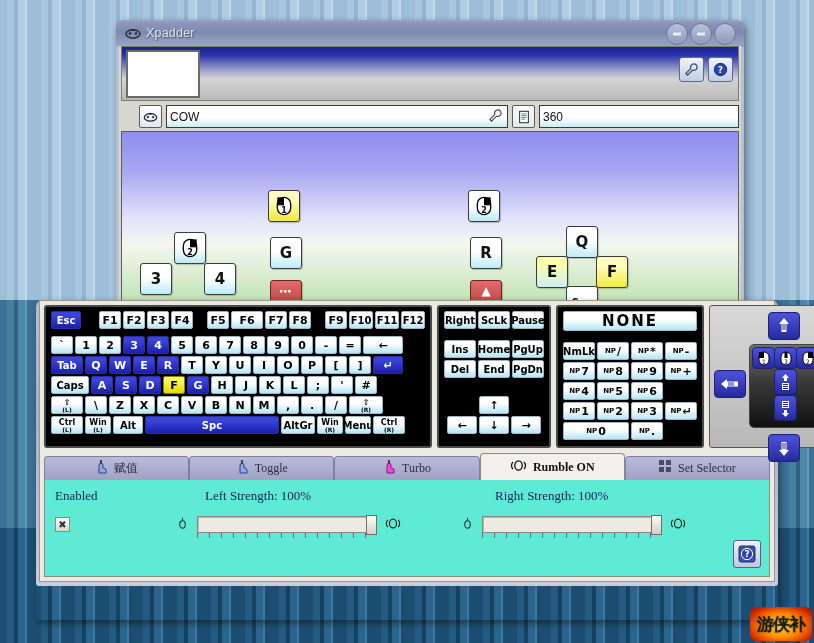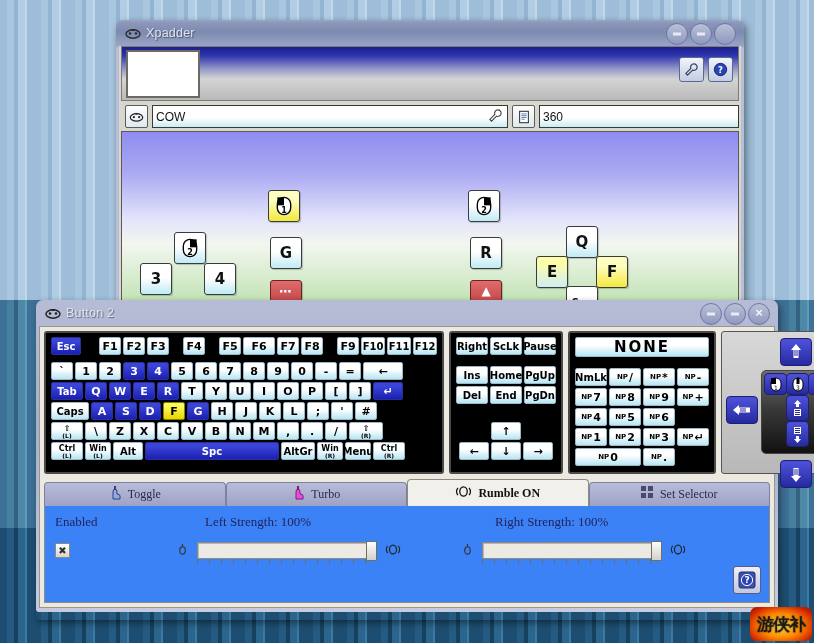--- a/index.html
+++ b/index.html
@@ -67,21 +67,21 @@
   #xpadder{left:116px;top:20px;width:628px;height:290px;}
   .xp-body{background:#d7d7d0;padding:0;}
   .xp-top{height:53px;background:linear-gradient(180deg,#1b1f8e 0%,#2d34ad 16%,#8e93c6 40%,#d4d4d4 60%,#b9b9b9 100%);
           border:1px solid #7c7c74;margin:0 2px;position:relative;display:flex;align-items:center;}
   .xp-thumb{width:70px;height:44px;background:#fff;border:2px solid #6b6b64;margin-left:4px;}
   .xp-topbtns{position:absolute;right:5px;top:10px;display:flex;gap:4px;}
   .ibtn{width:23px;height:23px;border:1px solid #5b6a8c;border-radius:3px;
         background:linear-gradient(180deg,#f0f4fb,#c3ceE2);
         display:flex;align-items:center;justify-content:center;}
   .ibtn svg{display:block;}
-  .xp-row2{display:flex;align-items:center;gap:4px;margin:4px 2px 3px 6px;}
+  .xp-row2{display:flex;align-items:center;gap:4px;margin:4px 2px 3px 20px;}
   .sqicon{width:21px;height:21px;border:1px solid #5c5c55;border-radius:2px;
           background:linear-gradient(180deg,#fdfdfd,#dfe9ef);
           display:flex;align-items:center;justify-content:center;flex:0 0 auto;}
   .tfield{height:21px;border:1px solid #3a3a34;background:linear-gradient(180deg,#ffffff 55%,#c9ecf4 100%);
           display:flex;align-items:center;padding:0 3px;font-size:12px;color:#111;position:relative;}
   .tfield.f1{flex:1 1 auto;}
   .tfield.f2{width:192px;}
   .tfield .wr{position:absolute;right:4px;top:2px;}
   .xp-canvas{margin:0 2px;height:182px;border:1px solid #5b5b54;position:relative;overflow:hidden;
              background:linear-gradient(180deg,#8f8df0 0%,#a9a8f2 22%,#e3e4fb 48%,#f2f7ef 62%,#cfe8c4 85%,#b7dfa8 100%);}
@@ -123,21 +123,21 @@
   .mcenter{position:absolute;left:39px;top:38px;width:69px;height:82px;border-radius:5px;
            background:linear-gradient(180deg,#6e6e6e 0%,#3a3a3a 45%,#111 100%);border:1px solid #444;}
 
   
   .tabs{display:flex;margin-top:6px;height:26px;align-items:flex-end;}
   .tab{flex:1 1 0;height:23px;display:flex;align-items:center;justify-content:center;gap:6px;
        background:linear-gradient(180deg,#b9bcd8,#9ea2c4);border:1px solid #7d80a5;
        border-bottom:none;border-radius:4px 4px 0 0;color:#2b2b4a;font-size:12px;
        font-family:"Liberation Serif",serif;}
   .tab.active{height:26px;background:#f2f0ea;border-color:#8d8a82;color:#111;font-weight:bold;}
-  .tabpane{background:#3b82f6;border:1px solid #8d8a82;border-top:none;padding:8px 10px 6px 10px;
+  .tabpane{background:#5eead4;border:1px solid #8d8a82;border-top:none;padding:8px 10px 6px 10px;
            position:relative;height:82px;}
   .labrow{display:flex;align-items:center;font-family:"Liberation Serif",serif;
           font-size:13px;color:#23235e;}
   .ctrlrow{display:flex;align-items:center;margin-top:12px;font-size:11px;}
   .chk{width:13px;height:13px;border:1px solid #8b8b84;background:linear-gradient(180deg,#fff,#d6d6cf);
        display:flex;align-items:center;justify-content:center;color:#333;font-size:10px;}
   .slider{position:relative;width:180px;height:16px;}
   .slider .track{position:absolute;left:0;right:0;top:0;height:15px;border:1px solid #8a8a82;
                  background:#eceae3;box-shadow:inset 1px 1px 0 #b9b7b0;}
   .slider .thumb{position:absolute;right:0;top:-1px;width:9px;height:18px;
@@ -270,54 +270,32 @@
           <div class="ckey red" style="left: 348px; top: 148px;">
             <span style="color:#fff;font-size:12px;">▲</span>
           </div>
         </div>
     </div>
   </div>
 </div>
 
 <div class="win" id="button2">
   <div class="b2-frame">
-    <div class="titlebar">
-      <span class="title-ico">
-        <svg width="16" height="16" viewBox="0 0 16 16">
-            <ellipse cx="8" cy="9" rx="7" ry="4.2" fill="none" stroke="#1f1f1f" stroke-width="1.4"></ellipse>
-            <circle cx="5" cy="8.5" r="1.3" fill="#1f1f1f"></circle>
-            <circle cx="11" cy="8.5" r="1.3" fill="#1f1f1f"></circle>
-            <rect x="6.8" y="4" width="2.4" height="2" fill="#1f1f1f"></rect>
-          </svg>
-      </span>
-      <span class="title-text">Button 2</span>
-      <div class="tb-btns">
-        <div class="tb-btn round tb-min">
-            <i></i>
-          </div>
-        <div class="tb-btn round tb-min">
-            <i></i>
-          </div>
-        <div class="tb-btn round tb-close">
-            <span>×</span>
-          </div>
-      </div>
-    </div>
 
     <div class="b2-body">
       <div class="kbwrap">
 
         <div class="kbpanel kb-main" id="kb-main">
             <div class="krow">
               <div class="k on tiny" style="width: 30px;">Esc</div>
               <div style="width: 14px;"></div>
               <div class="k" style="width: 22px;">F1</div>
               <div class="k" style="width: 22px;">F2</div>
               <div class="k" style="width: 22px;">F3</div>
-              <div class="k" style="width: 22px; margin-left: 12px;">F4</div>
+              <div class="k" style="width: 22px;">F4</div>
               <div style="width: 10px;"></div>
               <div class="k" style="width: 22px;">F5</div>
               <div class="k" style="width: 32px;">F6</div>
               <div class="k" style="width: 22px;">F7</div>
               <div class="k" style="width: 22px;">F8</div>
               <div style="width: 10px;"></div>
               <div class="k" style="width: 22px;">F9</div>
               <div class="k tiny" style="width: 24px;">F10</div>
               <div class="k tiny" style="width: 24px;">F11</div>
               <div class="k tiny" style="width: 24px;">F12</div>
@@ -605,20 +583,27 @@
 
         </div>
       </div>
 
       <div class="tabs" id="tabbar">
           <div class="tab">
             <span><svg width="13" height="14" viewBox="0 0 13 14">
                 <path d="M4 13 V6 Q4 3 6 3 Q8 3 8 6 V8 Q11 8 11 10 V13 Z" fill="#8fa8e8" stroke="#33407a"></path>
                 <rect x="5" y="0" width="2" height="4" fill="#33407a"></rect>
               </svg></span>
+            <span>赋值</span>
+          </div>
+          <div class="tab">
+            <span><svg width="13" height="14" viewBox="0 0 13 14">
+                <path d="M4 13 V6 Q4 3 6 3 Q8 3 8 6 V8 Q11 8 11 10 V13 Z" fill="#8fa8e8" stroke="#33407a"></path>
+                <rect x="5" y="0" width="2" height="4" fill="#33407a"></rect>
+              </svg></span>
             <span>Toggle</span>
           </div>
           <div class="tab">
             <span><svg width="13" height="14" viewBox="0 0 13 14">
                 <path d="M4 13 V6 Q4 3 6 3 Q8 3 8 6 V8 Q11 8 11 10 V13 Z" fill="#ef4ae0" stroke="#7a1f73"></path>
                 <rect x="5" y="0" width="2" height="4" fill="#7a1f73"></rect>
               </svg></span>
             <span>Turbo</span>
           </div>
           <div class="tab active">

